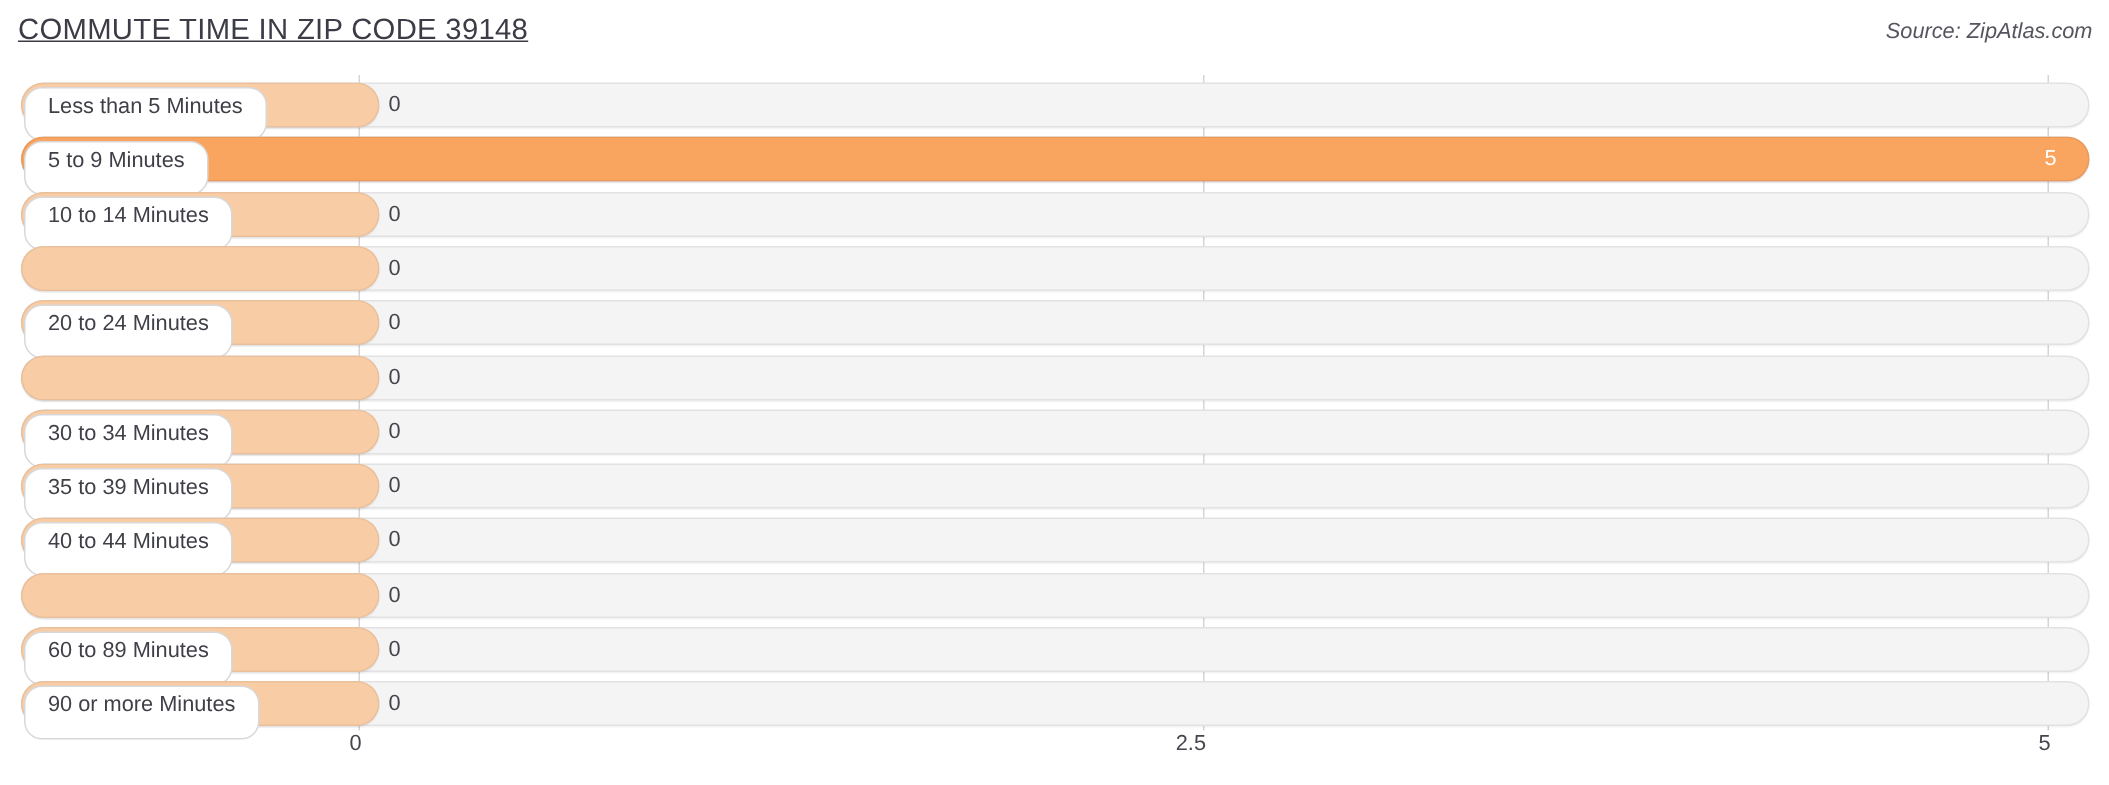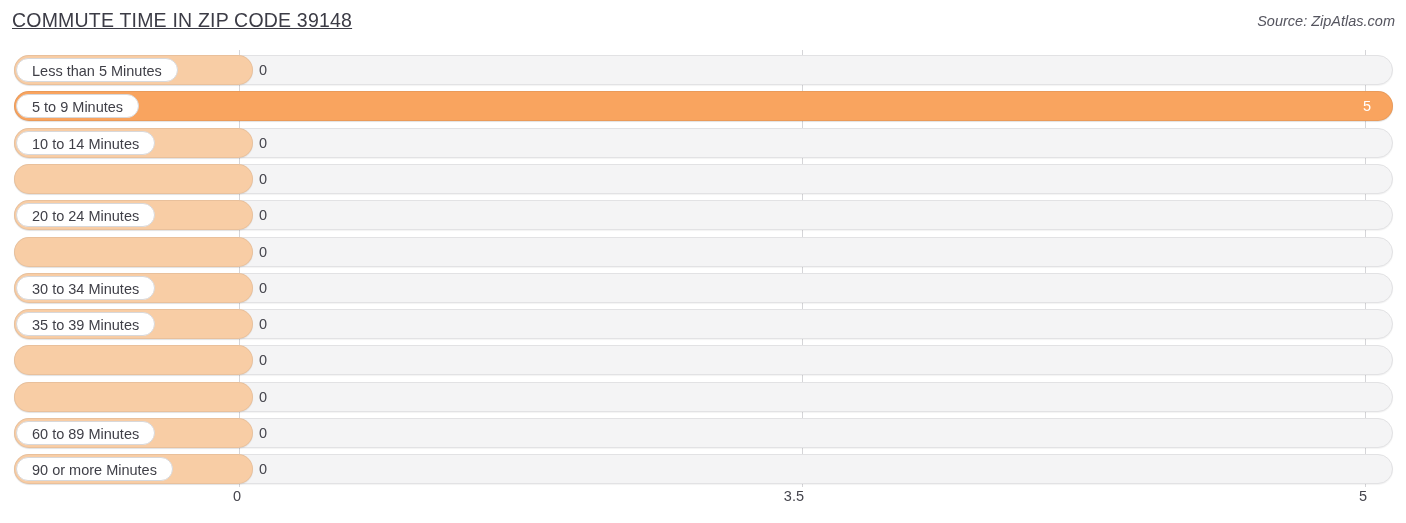--- a/index.html
+++ b/index.html
@@ -98,21 +98,21 @@
   }
   .bar-value.inside {
     color: #ffffff;
     right: 22px;
   }
 
   .label-pill {
     position: absolute;
     left: 16px;
     top: 3px;
-    height: 24px;
+    height: 36px;
     line-height: 24px;
     padding: 0 15px;
     box-sizing: border-box;
     background: #ffffff;
     border: 1px solid #d8d8da;
     border-radius: 12px;
     font-size: 14.5px;
     color: #3f3f47;
     white-space: nowrap;
   }
@@ -187,20 +187,21 @@
     <div class="row" style="top: 259.1px;">
       <div class="track"></div>
       <div class="bar zero" style="width: 239px;"></div>
       <div class="bar-value outside" style="left: 259px;">0</div>
       <div class="label-pill">35 to 39 Minutes</div>
     </div>
     <div class="row" style="top: 295.4px;">
       <div class="track"></div>
       <div class="bar zero" style="width: 239px;"></div>
       <div class="bar-value outside" style="left: 259px;">0</div>
+      <div class="label-pill">40 to 44 Minutes</div>
     </div>
     <div class="row" style="top: 331.7px;">
       <div class="track"></div>
       <div class="bar zero" style="width: 239px;"></div>
       <div class="bar-value outside" style="left: 259px;">0</div>
     </div>
     <div class="row" style="top: 368px;">
       <div class="track"></div>
       <div class="bar zero" style="width: 239px;"></div>
       <div class="bar-value outside" style="left: 259px;">0</div>
@@ -209,15 +210,15 @@
     <div class="row" style="top: 404.3px;">
       <div class="track"></div>
       <div class="bar zero" style="width: 239px;"></div>
       <div class="bar-value outside" style="left: 259px;">0</div>
       <div class="label-pill">90 or more Minutes</div>
     </div>
   </div>
 
 <div id="axis">
     <div class="tick-label" style="left: 241px;">0</div>
-    <div class="tick-label" style="left: 804px;">3.5</div>
+    <div class="tick-label" style="left: 804px;">2.5</div>
     <div class="tick-label" style="left: 1367px;">5</div>
   </div>
 
 </body></html>

